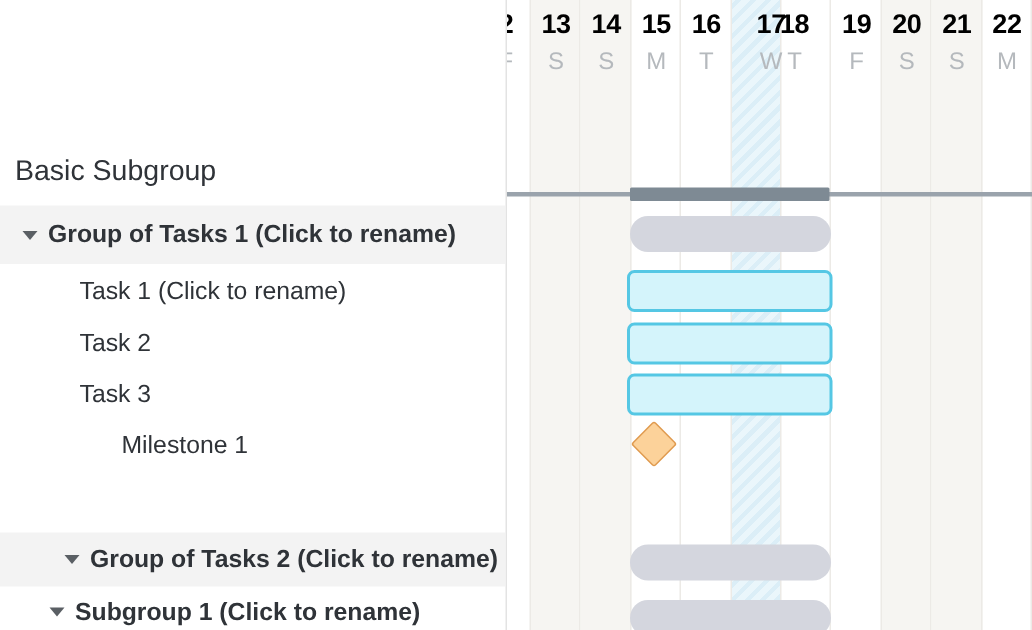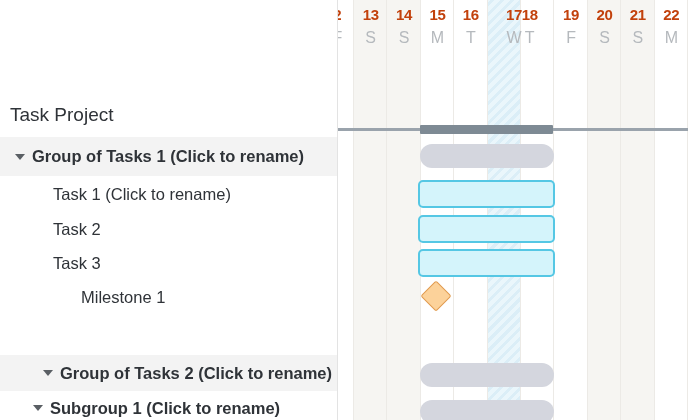--- a/index.html
+++ b/index.html
@@ -46,23 +46,23 @@
     overflow: hidden;
     pointer-events: none;
   }
   .hcell {
     position: absolute;
     top: 0; height: 68px;
     text-align: center;
   }
   .hnum {
     margin-top: 6px;
-    font-size: 15px;
+    font-size: 18px;
     font-weight: bold;
-    color: #c2410c;
+    color: #000000;
     letter-spacing: -0.3px;
   }
   .hdow {
     margin-top: 6px;
     font-size: 16px;
     font-weight: normal;
     color: #b5b9bd;
   }
 
   
@@ -224,21 +224,21 @@
         <div class="hdow">S</div>
       </div>
       <div class="hcell" style="left: 317.6px; width: 33.4px;">
         <div class="hnum">22</div>
         <div class="hdow">M</div>
       </div>
     </div>
 
   <div id="leftpane">
       <div class="row" style="top: 98px; height: 34px;">
-        <div class="project-title">Task Project</div>
+        <div class="project-title">Basic Subgroup</div>
       </div>
       <div class="row shaded" style="top: 137px; height: 39px;">
         <div class="indent-group" style="display: flex; align-items: center;">
           <span class="caret"></span>
           <span class="row-label group">Group of Tasks 1 (Click to rename)</span>
         </div>
       </div>
       <div class="row" style="top: 177px; height: 35px;">
         <div class="indent-task" style="display: flex; align-items: center;">
           <span class="row-label">Task 1 (Click to rename)</span>

